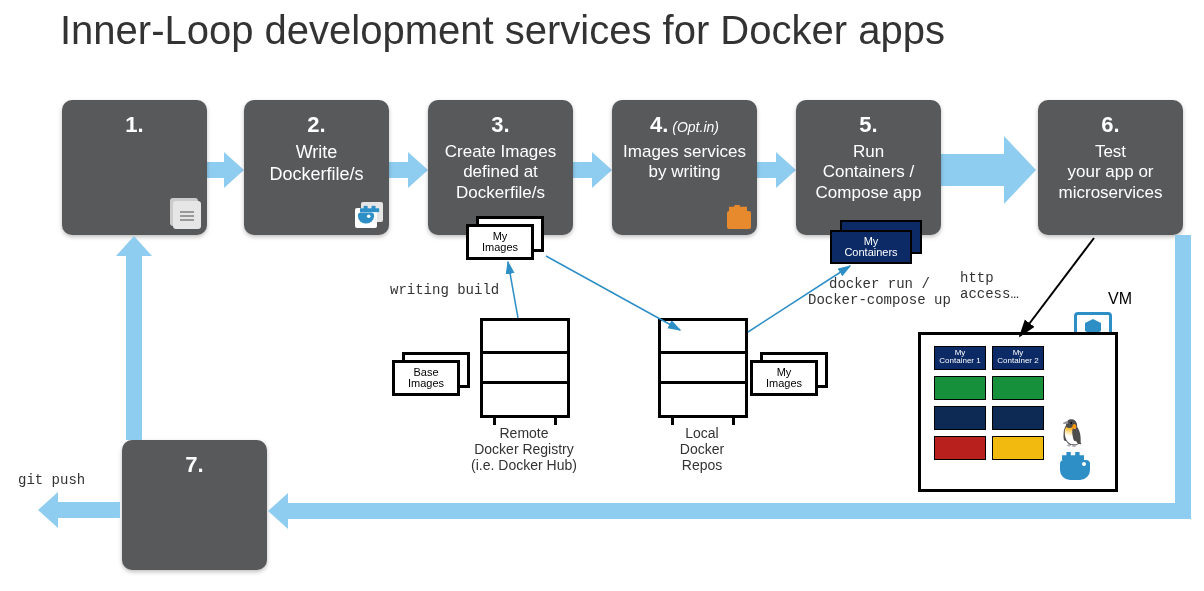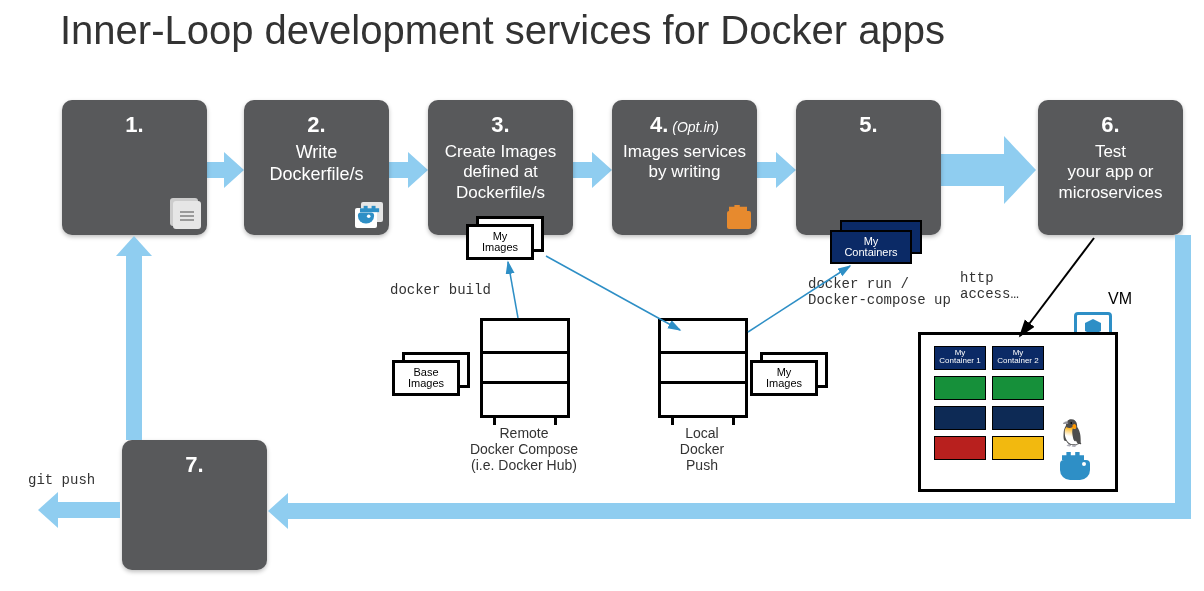--- a/index.html
+++ b/index.html
@@ -151,20 +151,23 @@
 
 <div class="step-box" style="left:612px;top:100px;width:145px;height:135px">
   <div class="step-num"><span>4.</span><span class="opt"> (Opt.in)</span></div>
   <div class="step-body sm" style="white-space:pre-line">Images services
 by writing</div>
   <div class="compose-icon"></div>
 </div>
 
 <div class="step-box" style="left:796px;top:100px;width:145px;height:135px">
   <div class="step-num"><span>5.</span></div>
+  <div class="step-body sm" style="white-space:pre-line">Run
+Containers /
+Compose app</div>
 </div>
 
 <div class="step-box" style="left:1038px;top:100px;width:145px;height:135px">
   <div class="step-num"><span>6.</span></div>
   <div class="step-body sm" style="white-space:pre-line">Test
 your app or
 microservices</div>
 </div>
 
 <div class="step-box" style="left:122px;top:440px;width:145px;height:130px">
@@ -176,55 +179,55 @@
   <div class="front" style="white-space:pre-line">My
 Images</div>
 </div>
 
 <div class="containers-stack" style="left:830px;top:220px">
   <div class="back"></div>
   <div class="front" style="white-space:pre-line">My
 Containers</div>
 </div>
 
-<div class="mono" style="left:390px;top:282px">docker build</div>
-
-<div class="mono" style="left:808px;top:276px;white-space:pre-line;text-align:left">docker run /
+<div class="mono" style="left:390px;top:282px">writing build</div>
+
+<div class="mono" style="left:808px;top:276px;white-space:pre-line;text-align:center">docker run /
 Docker-compose up</div>
 
 <div class="mono" style="left:960px;top:270px;white-space:pre-line">http
 access…</div>
 
-<div class="mono" style="left:28px;top:472px">git push</div>
+<div class="mono" style="left:18px;top:472px">git push</div>
 
 <div class="shelf" style="left:480px;top:318px">
   <div class="leg-l"></div>
     <div class="leg-r"></div>
 </div>
 <div class="images-stack" style="left:392px;top:352px">
   <div class="back"></div>
   <div class="front" style="white-space:pre-line">Base
 Images</div>
 </div>
 <div class="shelf-label" style="left:454px;top:425px;white-space:pre-line">Remote
-Docker Compose
+Docker Registry
 (i.e. Docker Hub)</div>
 
 <div class="shelf" style="left:658px;top:318px">
   <div class="leg-l"></div>
     <div class="leg-r"></div>
 </div>
 <div class="images-stack" style="left:750px;top:352px">
   <div class="back"></div>
   <div class="front" style="white-space:pre-line">My
 Images</div>
 </div>
 <div class="shelf-label" style="left:632px;top:425px;white-space:pre-line">Local
 Docker
-Push</div>
+Repos</div>
 
 <div class="vm-label" style="left:1108px;top:290px">VM</div>
 <div class="monitor" style="left:1074px;top:312px">
   <div class="scr">
       <div class="cube"></div>
     </div>
   <div class="stand"></div>
     <div class="base"></div>
 </div>
 <div class="vm-box" style="left:918px;top:332px;width:200px;height:160px"></div>

